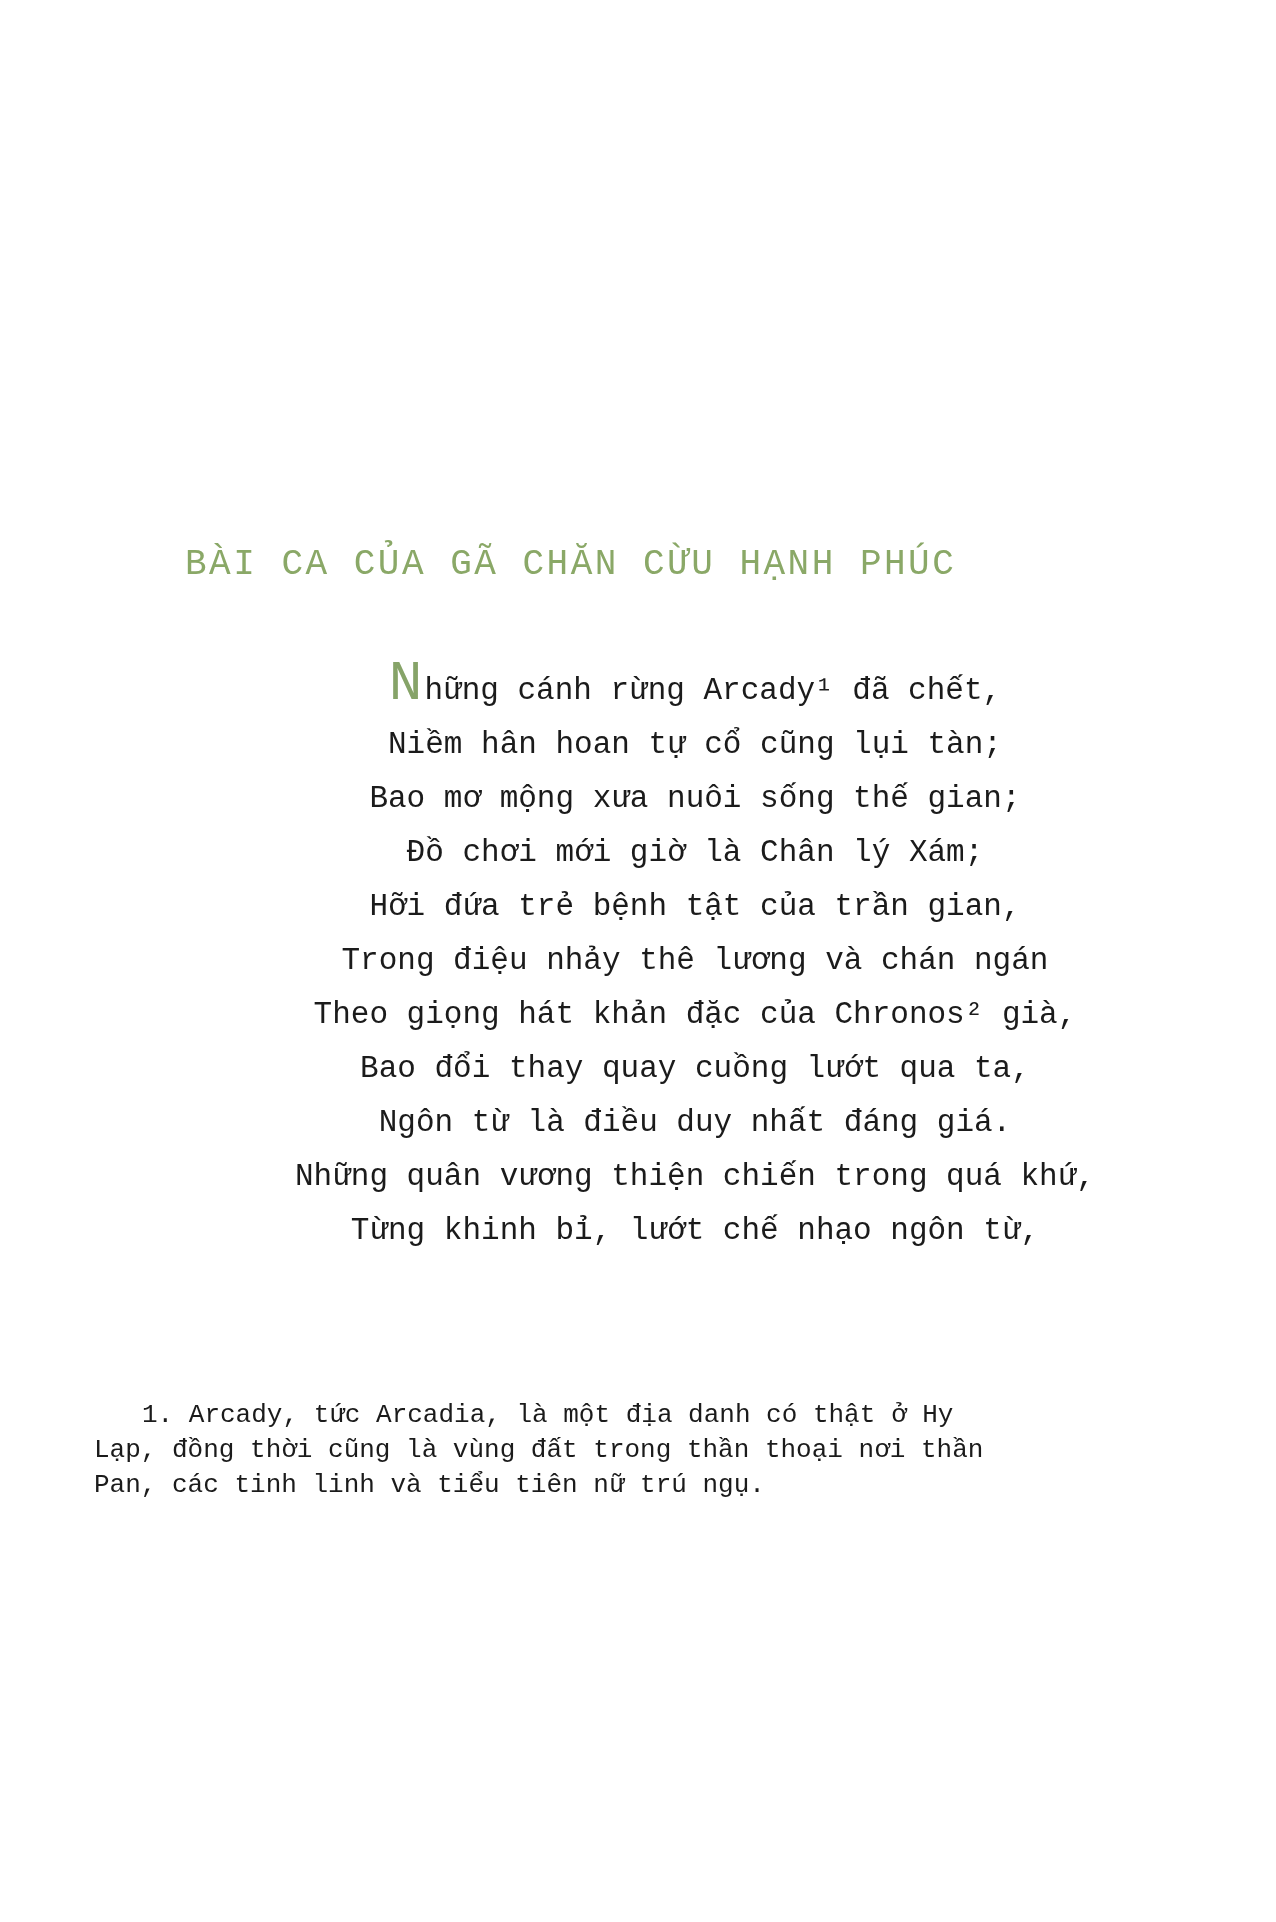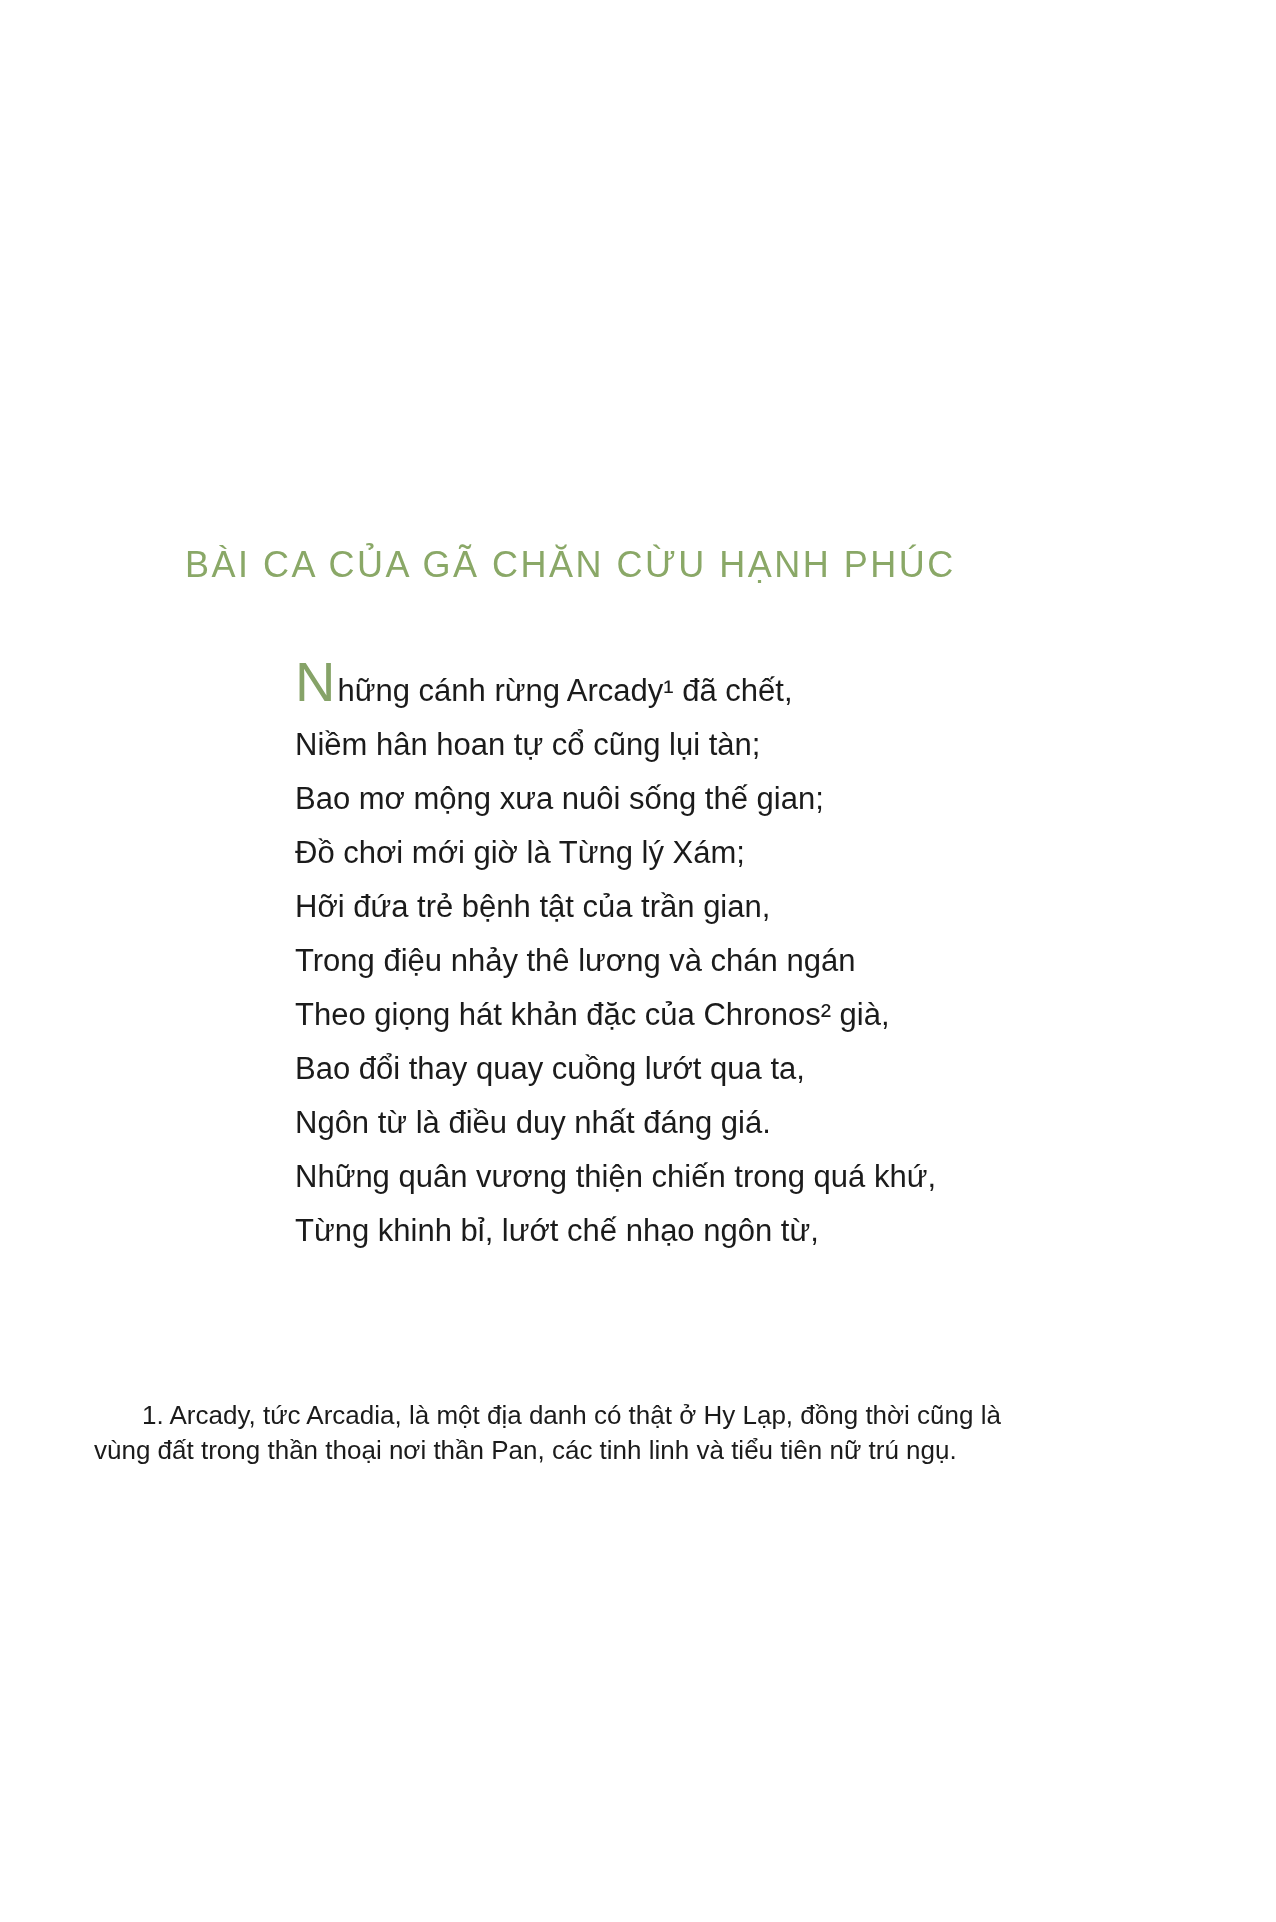--- a/index.html
+++ b/index.html
@@ -5,21 +5,21 @@
   html, body {
     margin: 0;
     padding: 0;
     background: #ffffff;
   }
   .page {
     position: relative;
     width: 1276px;
     height: 1922px;
     background: #ffffff;
-    font-family: Liberation Sans, sans-serif;
+    font-family: Liberation Mono, monospace;
     color: #1b1b1b;
     overflow: hidden;
   }
   h1.poem-title {
     position: absolute;
     left: 185px;
     top: 544px;
     margin: 0;
     font-size: 36px;
     font-weight: normal;
@@ -27,20 +27,21 @@
     color: #8aa867;
     white-space: nowrap;
   }
   .poem {
     position: absolute;
     left: 295px;
     top: 664px;
     font-size: 31px;
     line-height: 54px;
     white-space: nowrap;
+    text-align: center;
   }
   .poem-line {
     height: 54px;
   }
   .drop-cap {
     display: inline;
     font-size: 56px;
     line-height: 0;
     color: #86a368;
     margin-right: 2px;
@@ -63,21 +64,21 @@
 <body>
 
 <main class="page">
 
   <h1 class="poem-title">BÀI CA CỦA GÃ CHĂN CỪU HẠNH PHÚC</h1>
 
   <div class="poem">
     <div class="poem-line"><span class="drop-cap">N</span><span>hững cánh rừng Arcady¹ đã chết,</span></div>
     <div class="poem-line">Niềm hân hoan tự cổ cũng lụi tàn;</div>
     <div class="poem-line">Bao mơ mộng xưa nuôi sống thế gian;</div>
-    <div class="poem-line">Đồ chơi mới giờ là Từng lý Xám;</div>
+    <div class="poem-line">Đồ chơi mới giờ là Chân lý Xám;</div>
     <div class="poem-line">Hỡi đứa trẻ bệnh tật của trần gian,</div>
     <div class="poem-line">Trong điệu nhảy thê lương và chán ngán</div>
     <div class="poem-line">Theo giọng hát khản đặc của Chronos² già,</div>
     <div class="poem-line">Bao đổi thay quay cuồng lướt qua ta,</div>
     <div class="poem-line">Ngôn từ là điều duy nhất đáng giá.</div>
     <div class="poem-line">Những quân vương thiện chiến trong quá khứ,</div>
     <div class="poem-line">Từng khinh bỉ, lướt chế nhạo ngôn từ,</div>
   </div>
 
   <div class="footnotes">

